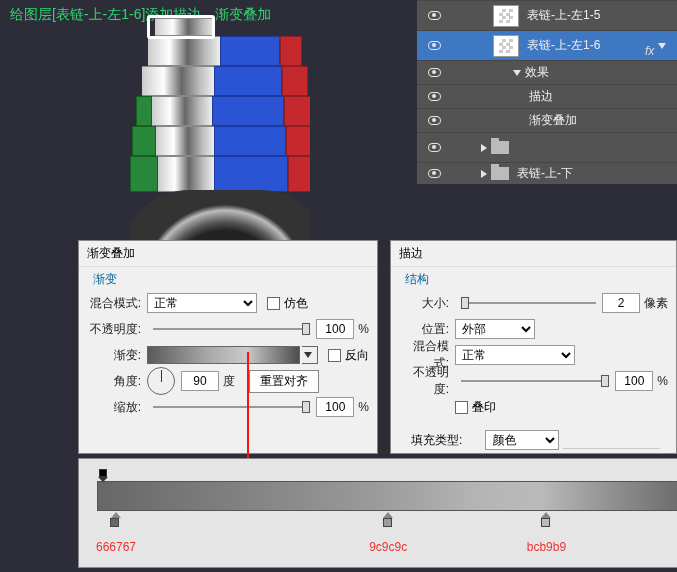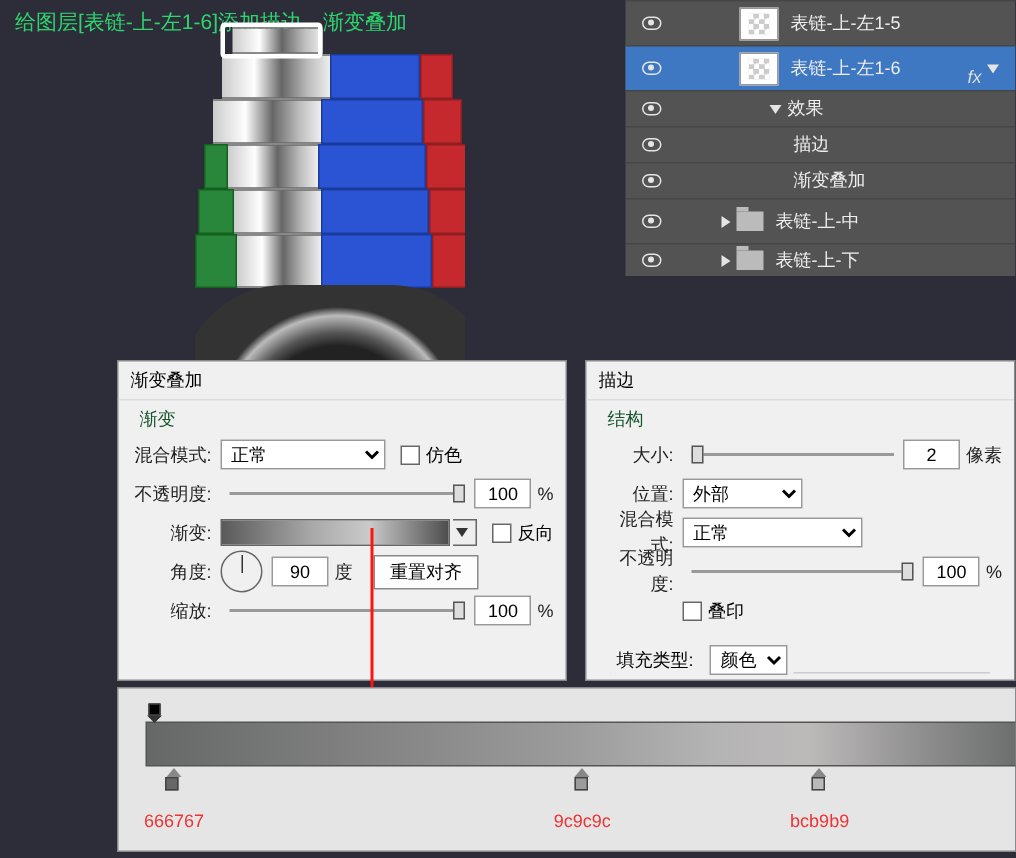--- a/index.html
+++ b/index.html
@@ -33,21 +33,21 @@
   .tri.down{border-left:4px solid transparent;border-right:4px solid transparent;border-top:6px solid #e5e5e5;border-bottom:none;}
   .fx { font-style:italic;color:#ddd;margin-right:4px;margin-top:11px;}
   .folder{width:18px;height:13px;background:#bbb;margin-right:8px;position:relative;}
   .folder::before{content:'';position:absolute;top:-3px;left:0;width:8px;height:3px;background:#bbb;}
 
   
   .panel { position:absolute; background:#f0f0f0; border:1px solid #888;}
   .grad-panel{left:78px;top:240px;width:300px;height:214px;}
   .stroke-panel{left:390px;top:240px;width:287px;height:214px;}
   .phdr{padding:4px 8px;font-size:12px;border-bottom:1px solid #ddd;}
-  .section-label{padding:4px 4px 2px 14px;color:#14532d;}
+  .section-label{padding:4px 4px 2px 14px;color:#0369a1;}
   .frow{display:flex;align-items:center;height:26px;padding:0 8px;}
   .flabel{width:60px;text-align:right;padding-right:6px;color:#222;}
   .flabel.sm{width:56px;}
   select.ps,input.ps{height:20px;border:1px solid #999;background:#fff;font-size:12px;}
   select.ps{padding:0 2px;appearance:menulist;}
   input.ps[type=text]{width:38px;text-align:center;}
   .slider{flex:1;height:16px;position:relative;margin:0 6px;}
   .slider .track{position:absolute;top:7px;left:0;right:0;height:2px;background:#999;}
   .slider .knob{position:absolute;top:2px;width:8px;height:12px;background:#ddd;border:1px solid #555;}
   .cb{width:13px;height:13px;border:1px solid #666;background:#fff;display:inline-flex;align-items:center;justify-content:center;margin-right:4px;}
@@ -157,21 +157,20 @@
       <div style="width:16px;"></div>
     <span>渐变叠加</span>
   </div>
   <div class="lrow">
     <div class="vis">
         <span class="eye"></span>
       </div>
     <div style="width:30px;"></div>
       <span class="tri"></span>
     <div class="folder"></div>
-    <span class="name">表链-上-中</span>
   </div>
   <div class="lrow" style="height:22px;">
     <div class="vis">
         <span class="eye"></span>
       </div>
     <div style="width:30px;"></div>
       <span class="tri"></span>
     <div class="folder"></div>
     <span class="name">表链-上-下</span>
   </div>
@@ -267,21 +266,21 @@
 
   <div class="frow">
     <span class="flabel sm"></span>
     <span class="cb"></span>
     <span>叠印</span>
   </div>
 
   <div style="position:relative;margin:4px 8px 0;">
     <span class="fs-legend">
       <span>填充类型:</span>
-      <select class="ps" style="width:52px;margin-left:8px;"><option>颜色</option></select>
+      <select class="ps" style="width:74px;margin-left:20px;"><option>颜色</option></select>
     </span>
     <div class="divider"></div>
   </div>
 
   <div class="frow" style="margin-top:8px;">
     <span class="flabel sm">颜色:</span>
     <div class="color-swatch"></div>
   </div>
 </div>
 

